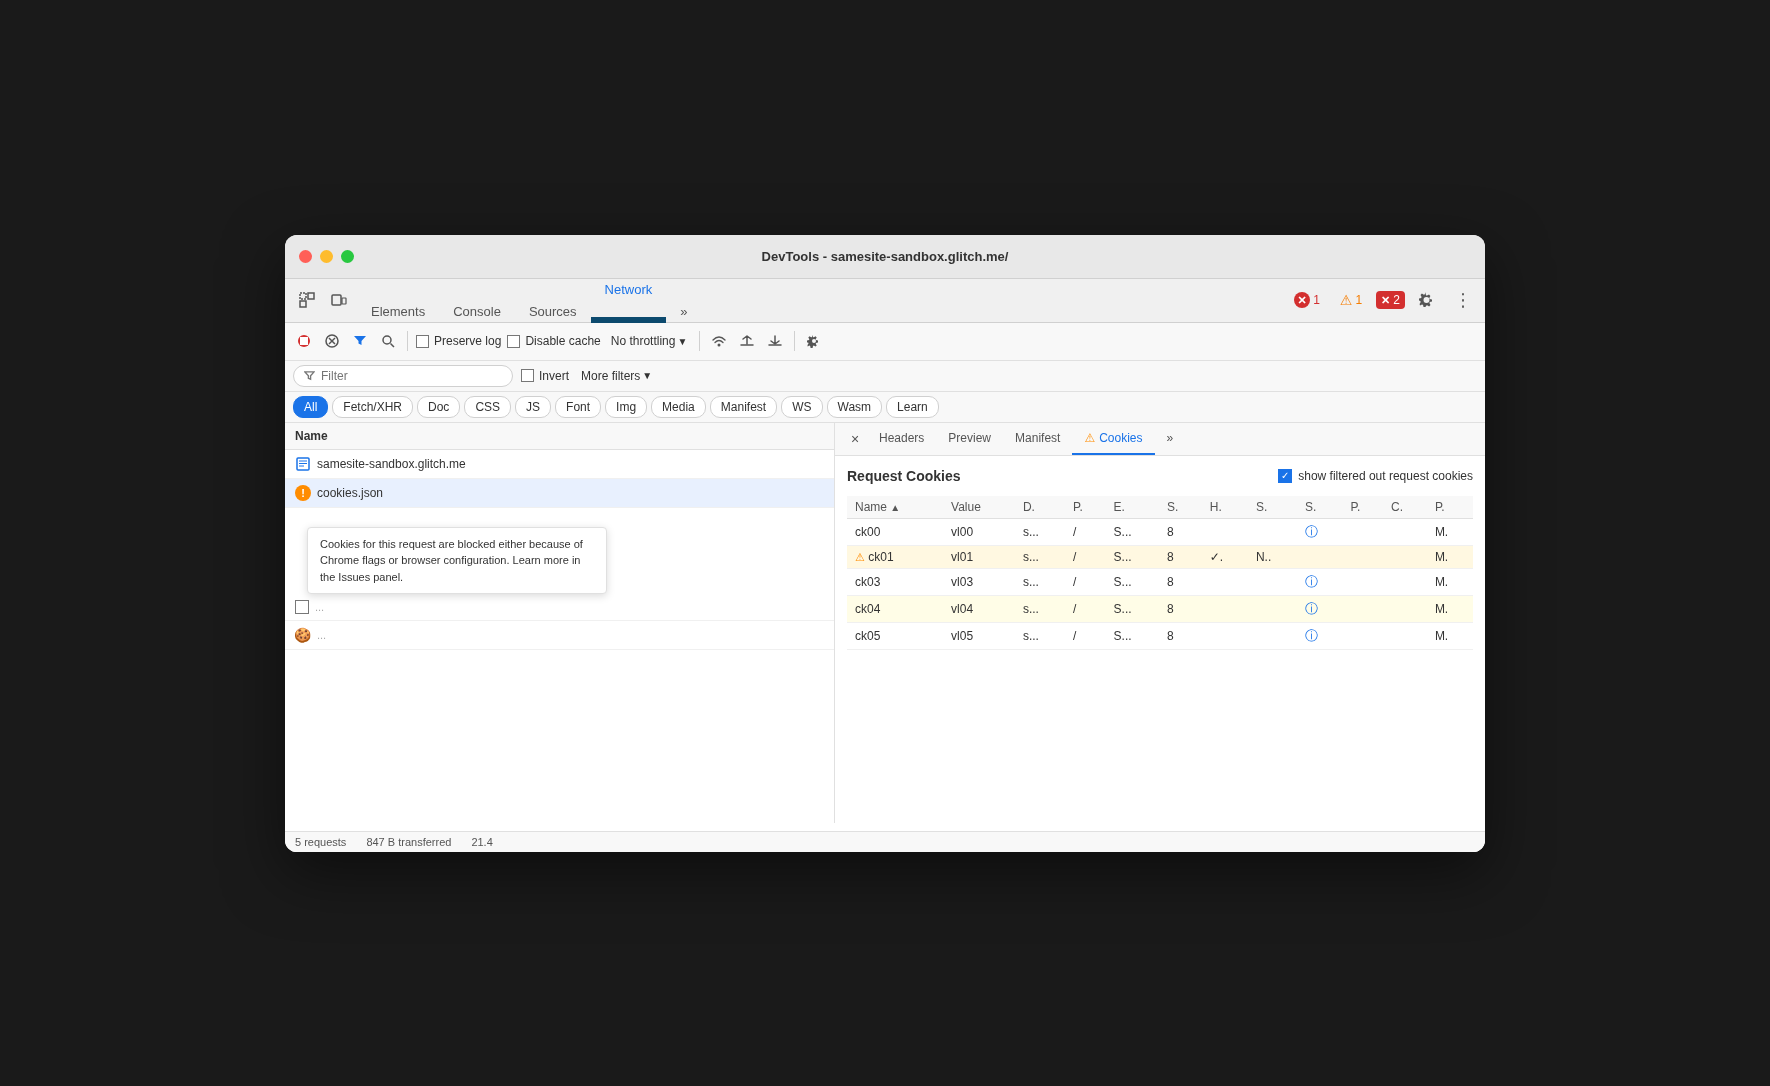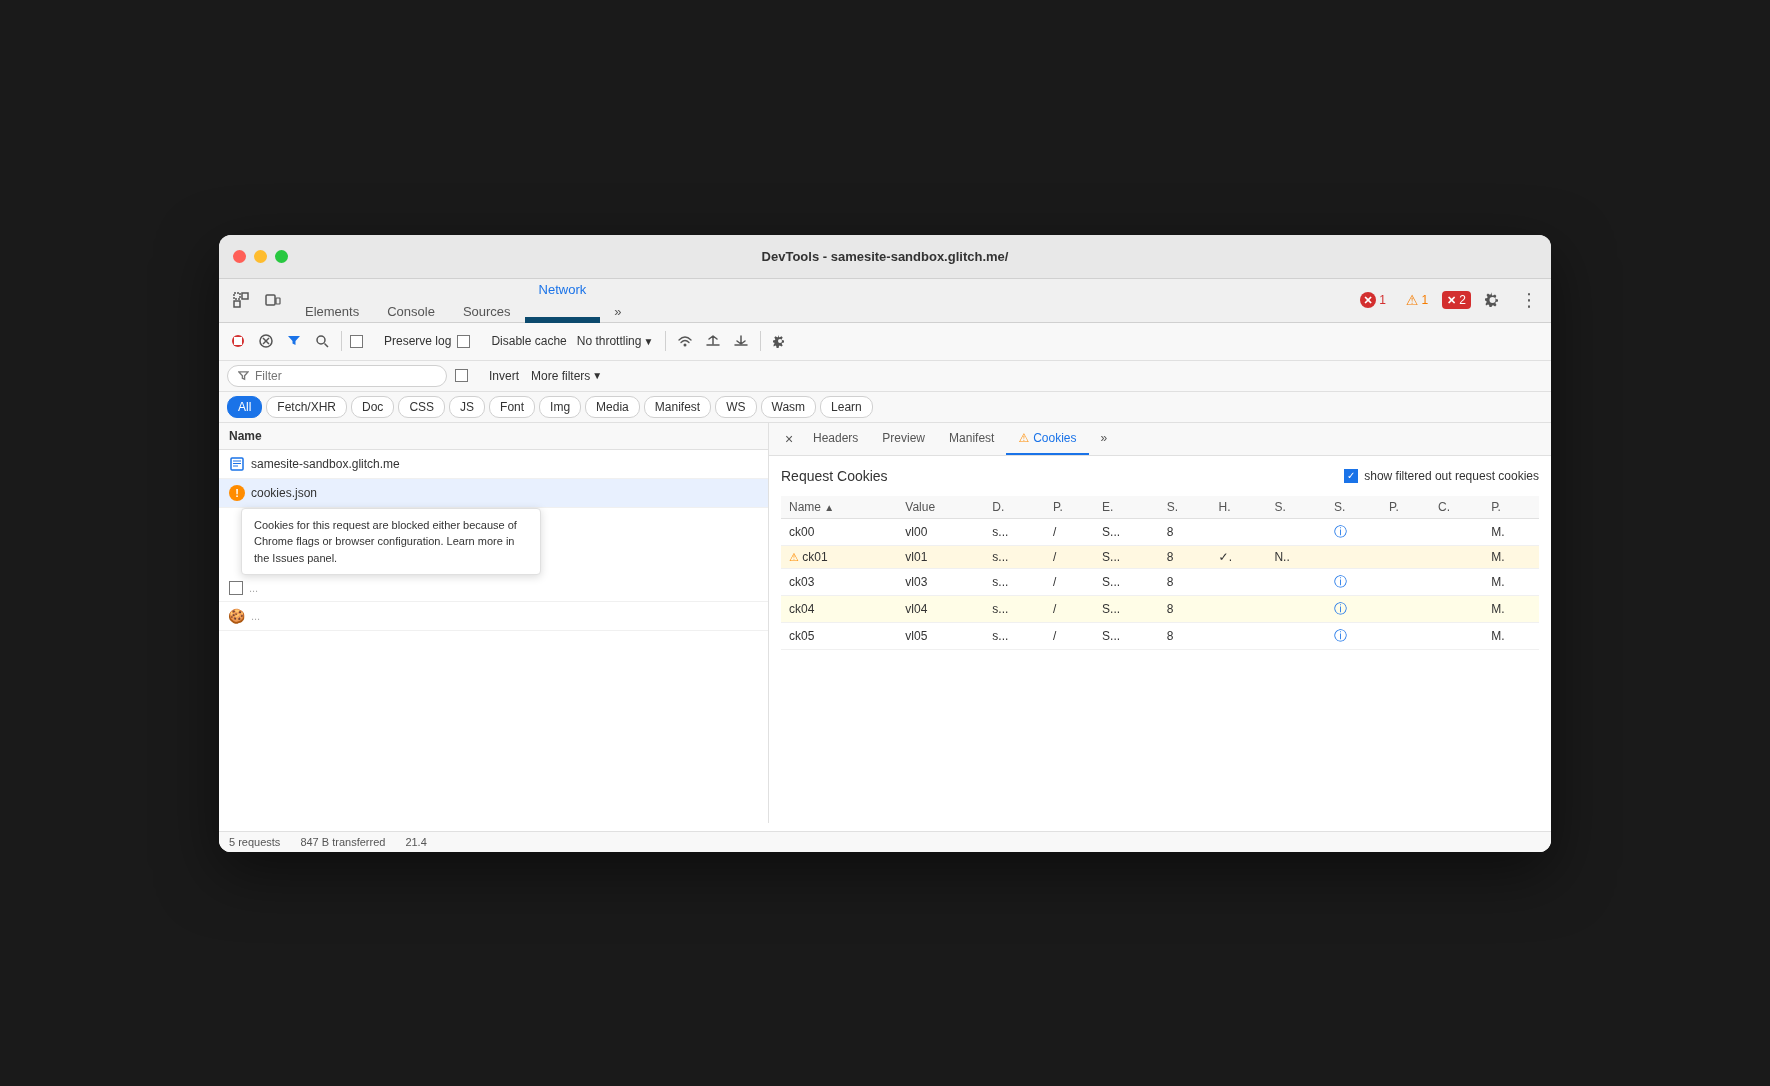--- a/index.html
+++ b/index.html
@@ -5,21 +5,21 @@
     * { box-sizing: border-box; margin: 0; padding: 0; }
     body {
       background: #1a1a1a;
       display: flex;
       justify-content: center;
       align-items: center;
       min-height: 100vh;
       font-family: -apple-system, BlinkMacSystemFont, 'Segoe UI', sans-serif;
     }
     .window {
-      width: 1332px;
+      width: 1200px;
       background: #e5e5e5;
       border-radius: 12px;
       box-shadow: 0 20px 60px rgba(0,0,0,0.5);
       overflow: hidden;
     }
     .titlebar {
       background: #e8e8e8;
       height: 44px;
       display: flex;
       align-items: center;
@@ -129,21 +129,21 @@
       border-radius: 3px;
       color: #555;
       font-size: 15px;
     }
     .nt-icon.red { color: #d32f2f; }
     .nt-icon.blue { color: #1a73e8; }
     .nt-separator { width: 1px; height: 20px; background: #d0d0d0; margin: 0 2px; }
     .nt-checkbox-label {
       display: flex;
       align-items: center;
-      gap: 21px;
+      gap: 5px;
       font-size: 12px;
       color: #333;
       cursor: pointer;
     }
     .nt-checkbox {
       width: 13px;
       height: 13px;
       border: 1px solid #777;
       background: white;
       cursor: pointer;
@@ -259,20 +259,21 @@
       background: white;
       border: 1px solid #e0e0e0;
       border-radius: 4px;
       box-shadow: 0 2px 8px rgba(0,0,0,0.15);
       padding: 8px 12px;
       font-size: 11px;
       color: #333;
       max-width: 300px;
       margin-left: 22px;
       line-height: 1.5;
+      margin-top: 19px;
     }
     .right-panel {
       flex: 1;
       display: flex;
       flex-direction: column;
       overflow: hidden;
     }
     .panel-tabs {
       display: flex;
       align-items: center;
@@ -309,21 +310,21 @@
       padding: 12px;
     }
     .cookies-header {
       display: flex;
       align-items: center;
       justify-content: space-between;
       margin-bottom: 12px;
     }
     .cookies-title {
       font-size: 14px;
-      font-weight: 400;
+      font-weight: 700;
       color: #333;
     }
     .cookies-filter-check {
       display: flex;
       align-items: center;
       gap: 6px;
       font-size: 12px;
       color: #333;
     }
     .checkbox-checked {

